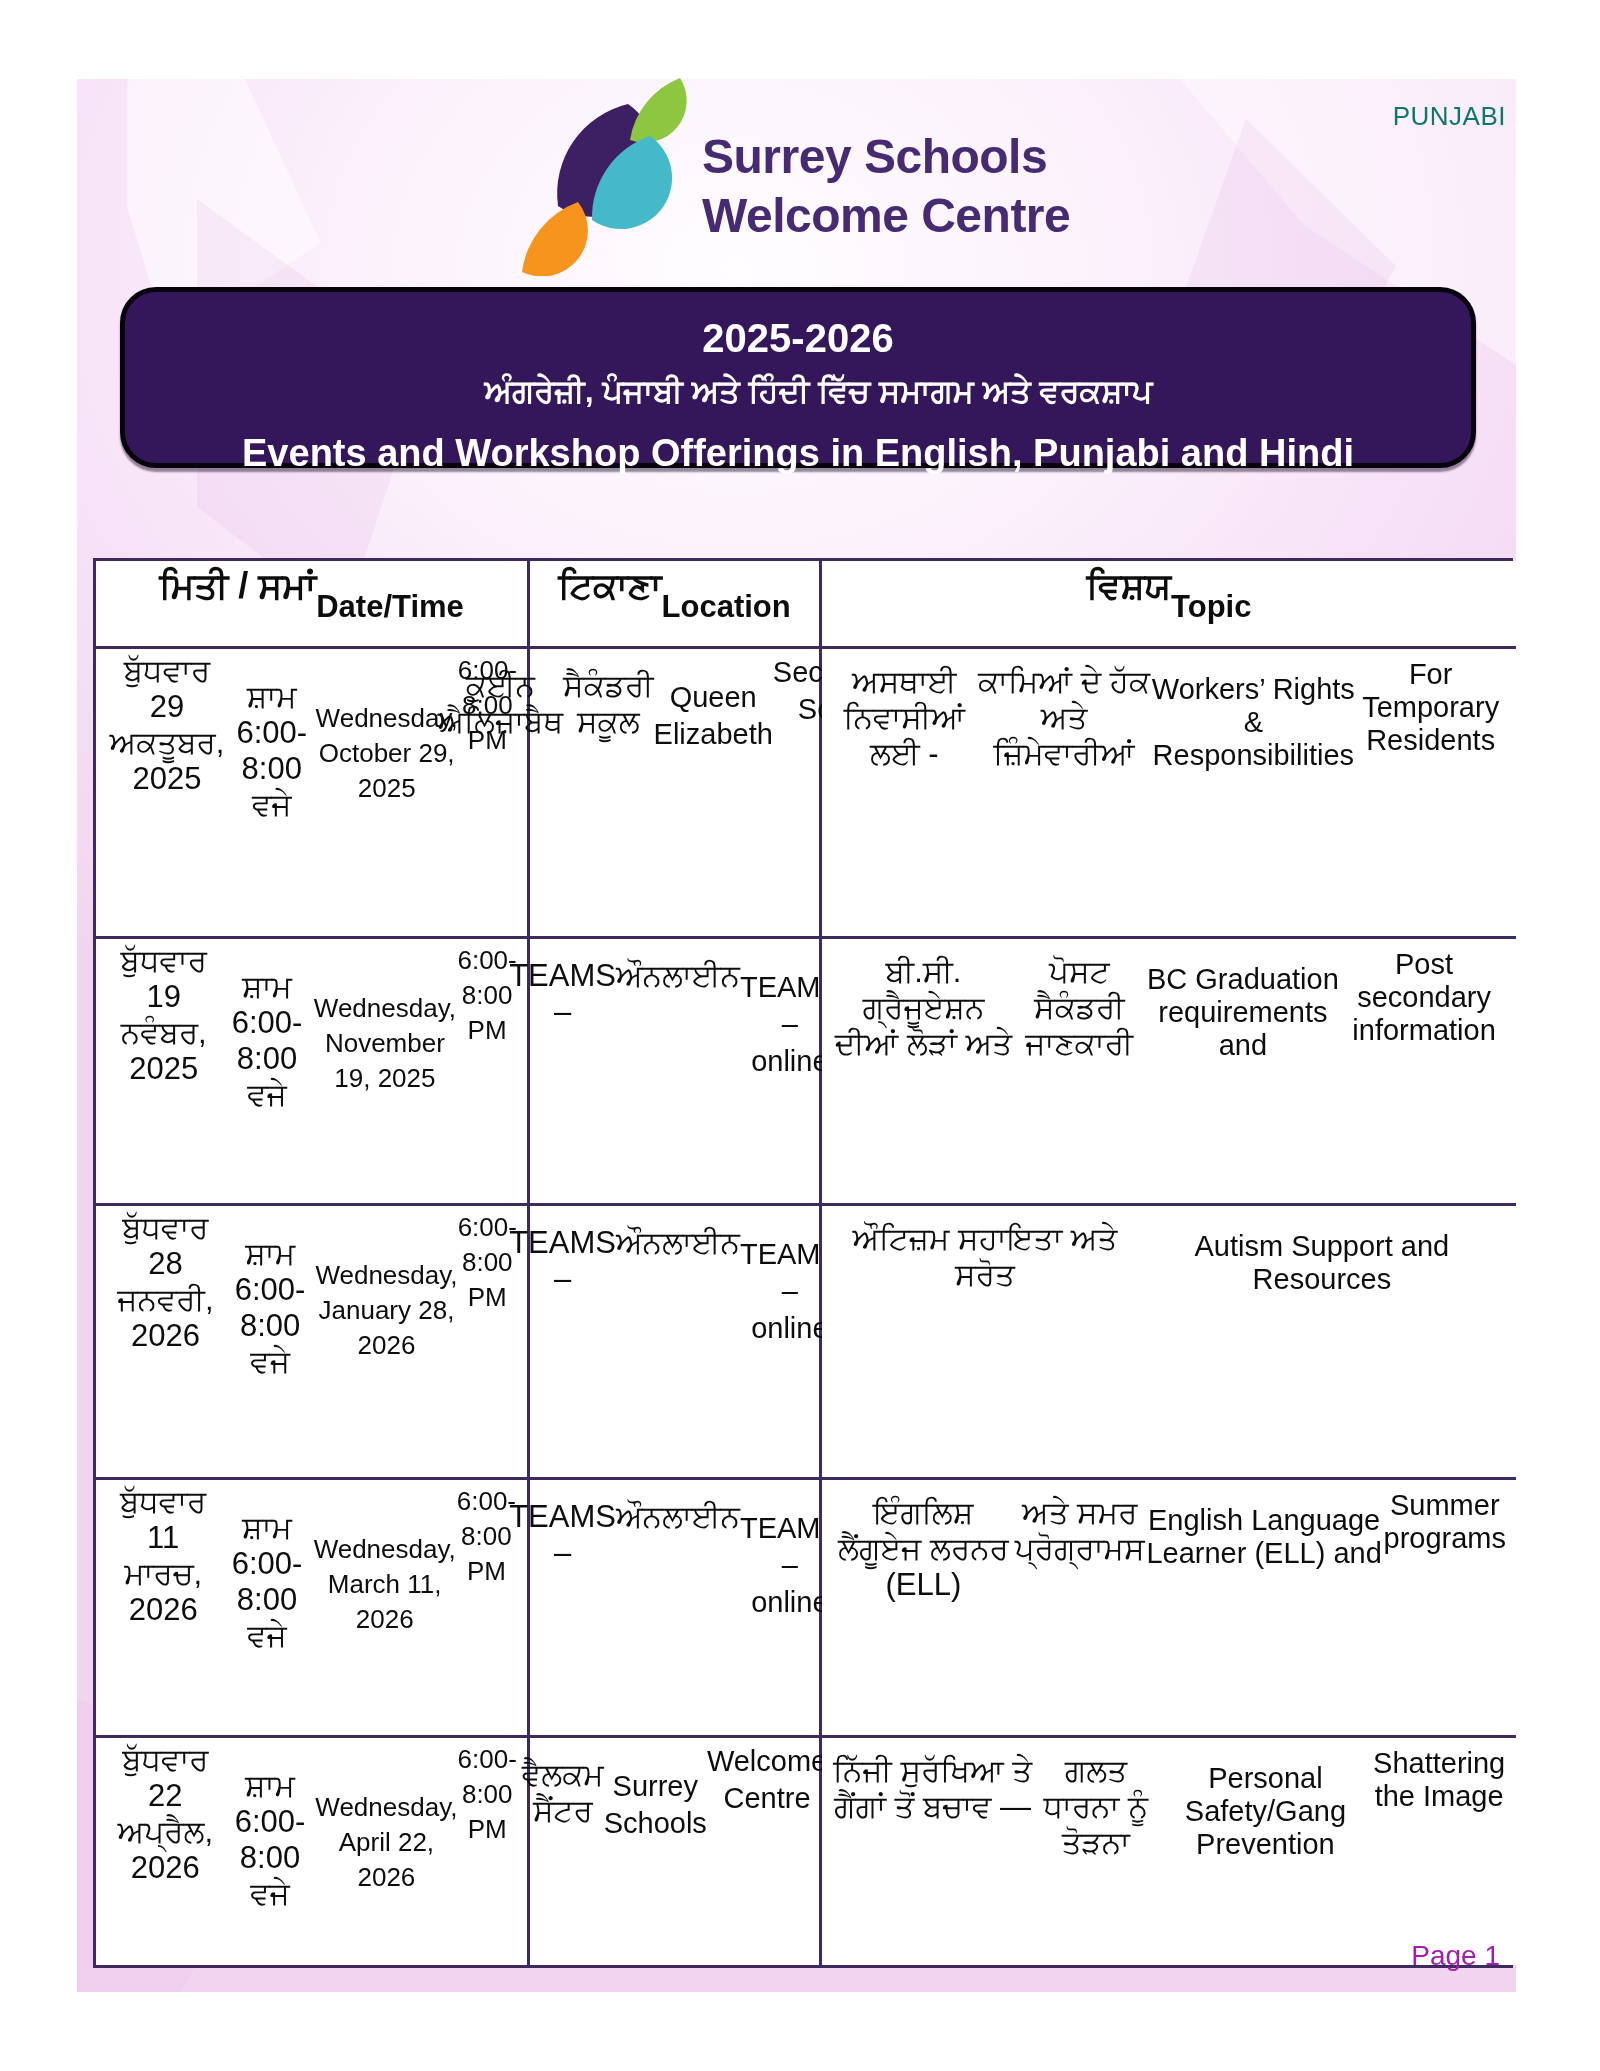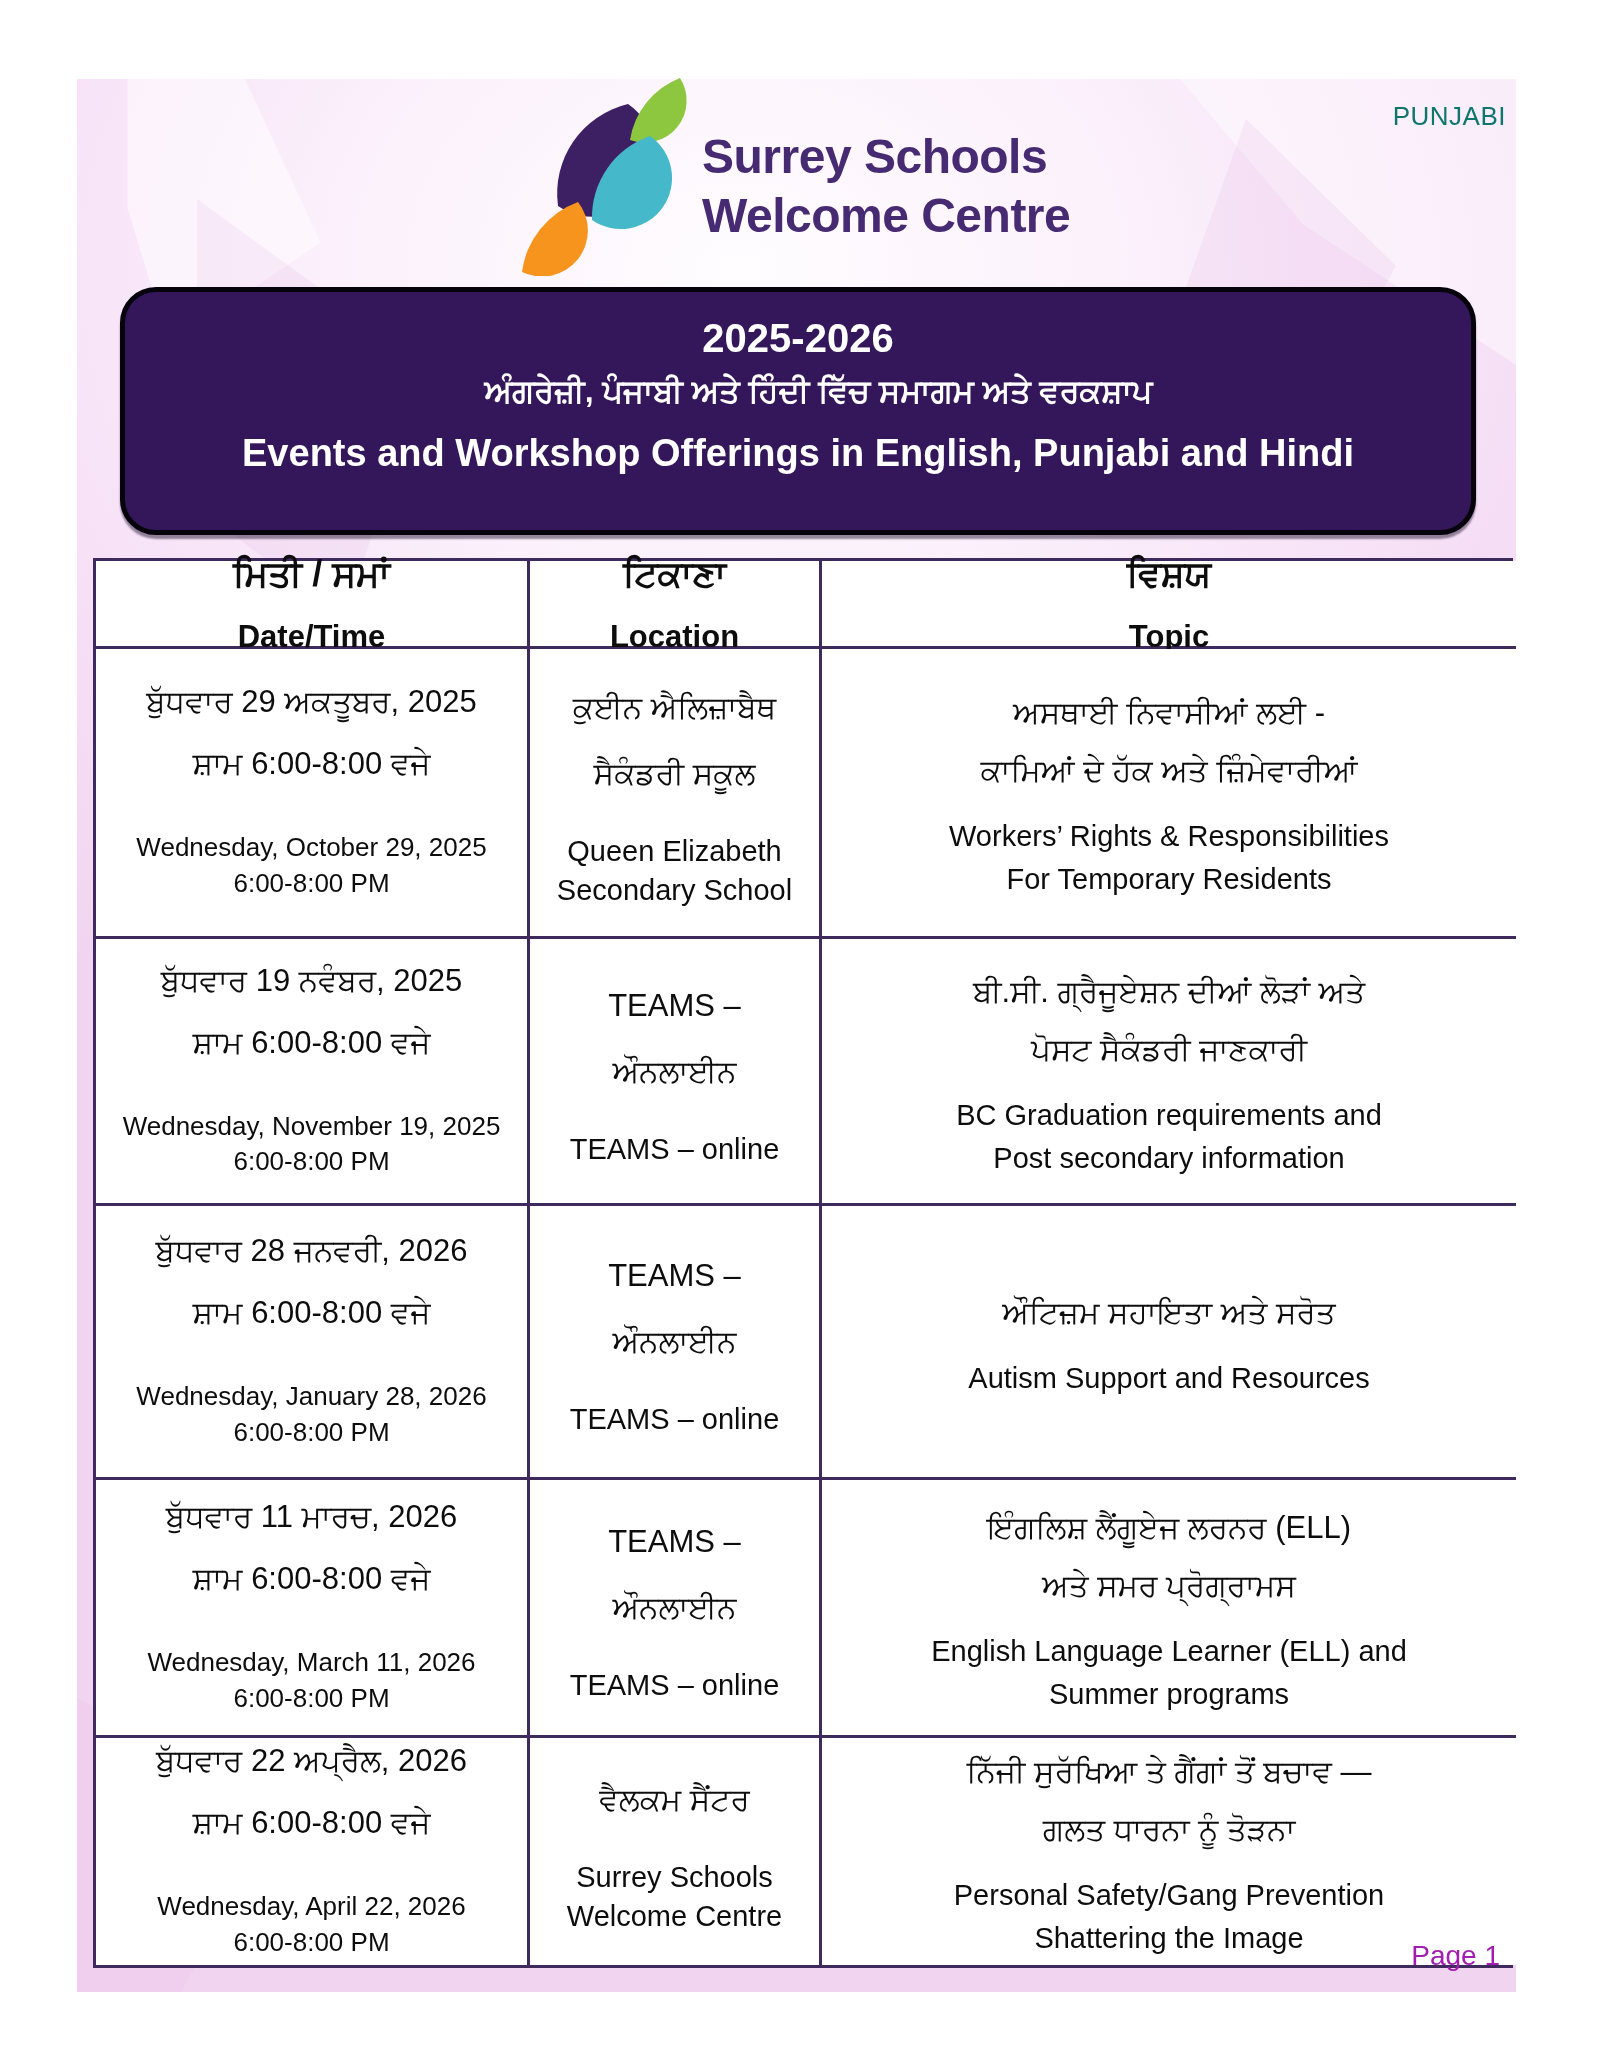--- a/index.html
+++ b/index.html
@@ -35,21 +35,21 @@
     position:absolute;top:101px;right:94px;
     font-size:26px;font-weight:400;color:#0f766e;letter-spacing:.5px;
   }
   .logo{position:absolute;left:498px;top:76px;width:210px;height:200px;}
   .logo-text{
     position:absolute;left:702px;top:128px;
     font-size:48px;font-weight:700;color:var(--logo-text);line-height:1.22;
     letter-spacing:-.5px;
   }
   .banner{
-    position:absolute;left:120px;top:287px;width:1356px;height:248px;
+    position:absolute;left:120px;top:287px;width:1356px;height:181px;
     background:var(--banner);
     border:5px solid #06030c;border-radius:36px;
     box-shadow:0 4px 2px rgba(20,5,35,.45);
     color:#fff;text-align:center;
     padding-top:24px;
   }
   .banner-year{font-size:40px;font-weight:700;}
   .banner-pa{font-size:32px;font-weight:700;margin-top:12px;padding-left:41px;}
   .banner-en{font-size:38px;font-weight:700;margin-top:22px;}
 
@@ -57,21 +57,21 @@
     position:absolute;left:93px;top:558px;width:1420px;
     display:grid;
     grid-template-columns:434px 292px 694px;
     grid-template-rows:88px 290px 267px 274px 258px 227px;
     border:3px solid var(--border);
     background:#fff;
   }
   .cell{
     border-right:3px solid var(--border);
     border-bottom:3px solid var(--border);
-    display:flex;flex-direction:column;justify-content:center;
+    display:flex;flex-direction:row;justify-content:center;
     text-align:center;background:#fff;padding:4px 10px;
   }
   .cell:nth-child(3n){border-right:none;}
   .cell:nth-child(n+16){border-bottom:none;}
 
   .h-pa{font-size:36px;font-weight:700;}
   .h-en{font-size:31px;font-weight:700;margin-top:24px;}
 
   .d-pa{font-size:31px;}
   .d-pa2{margin-top:26px;}

